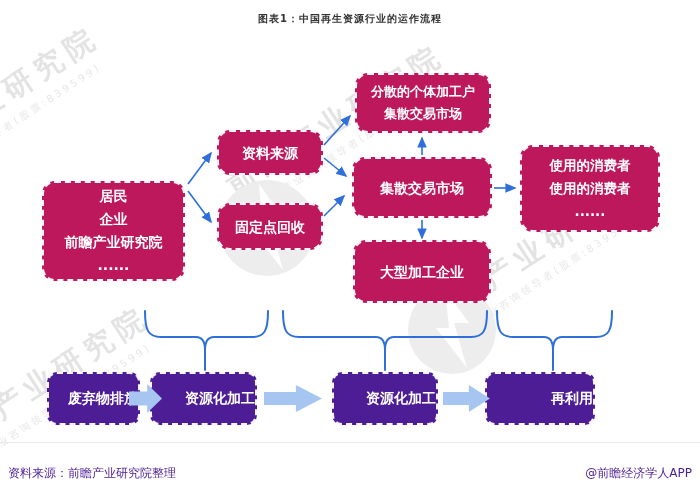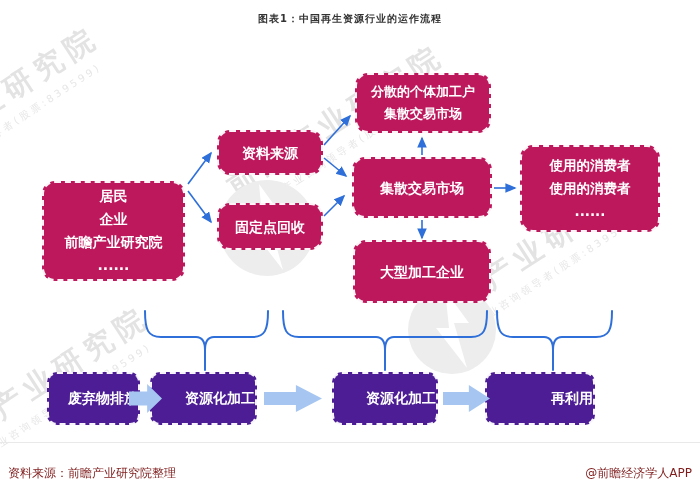--- a/index.html
+++ b/index.html
@@ -31,21 +31,21 @@
     background:#4c1d95;border-radius:10px;line-height:normal;align-items:flex-end;
   }
   
   .blockarrow{
     position:absolute;background:#A6C6F1;z-index:3;
     clip-path:polygon(0 26%,55% 26%,55% 0,100% 50%,55% 100%,55% 74%,0 74%);
   }
   
   .footer{
     position:absolute;left:0;top:442px;width:700px;height:53px;
-    border-top:1px solid #e9e9e9;font-size:12px;color:#7f1d1d;
+    border-top:1px solid #e9e9e9;font-size:12px;color:#4c1d95;
   }
   .footer .src{position:absolute;left:8px;top:22px;}
   .footer .credit{position:absolute;right:8px;top:22px;}
 </style>
 </head>
 <body>
 
 <div class="wm-layer">
   <div class="wm-tile" style="left:-110px;top:150px;">
     <div class="wm-big">前瞻产业研究院</div>

